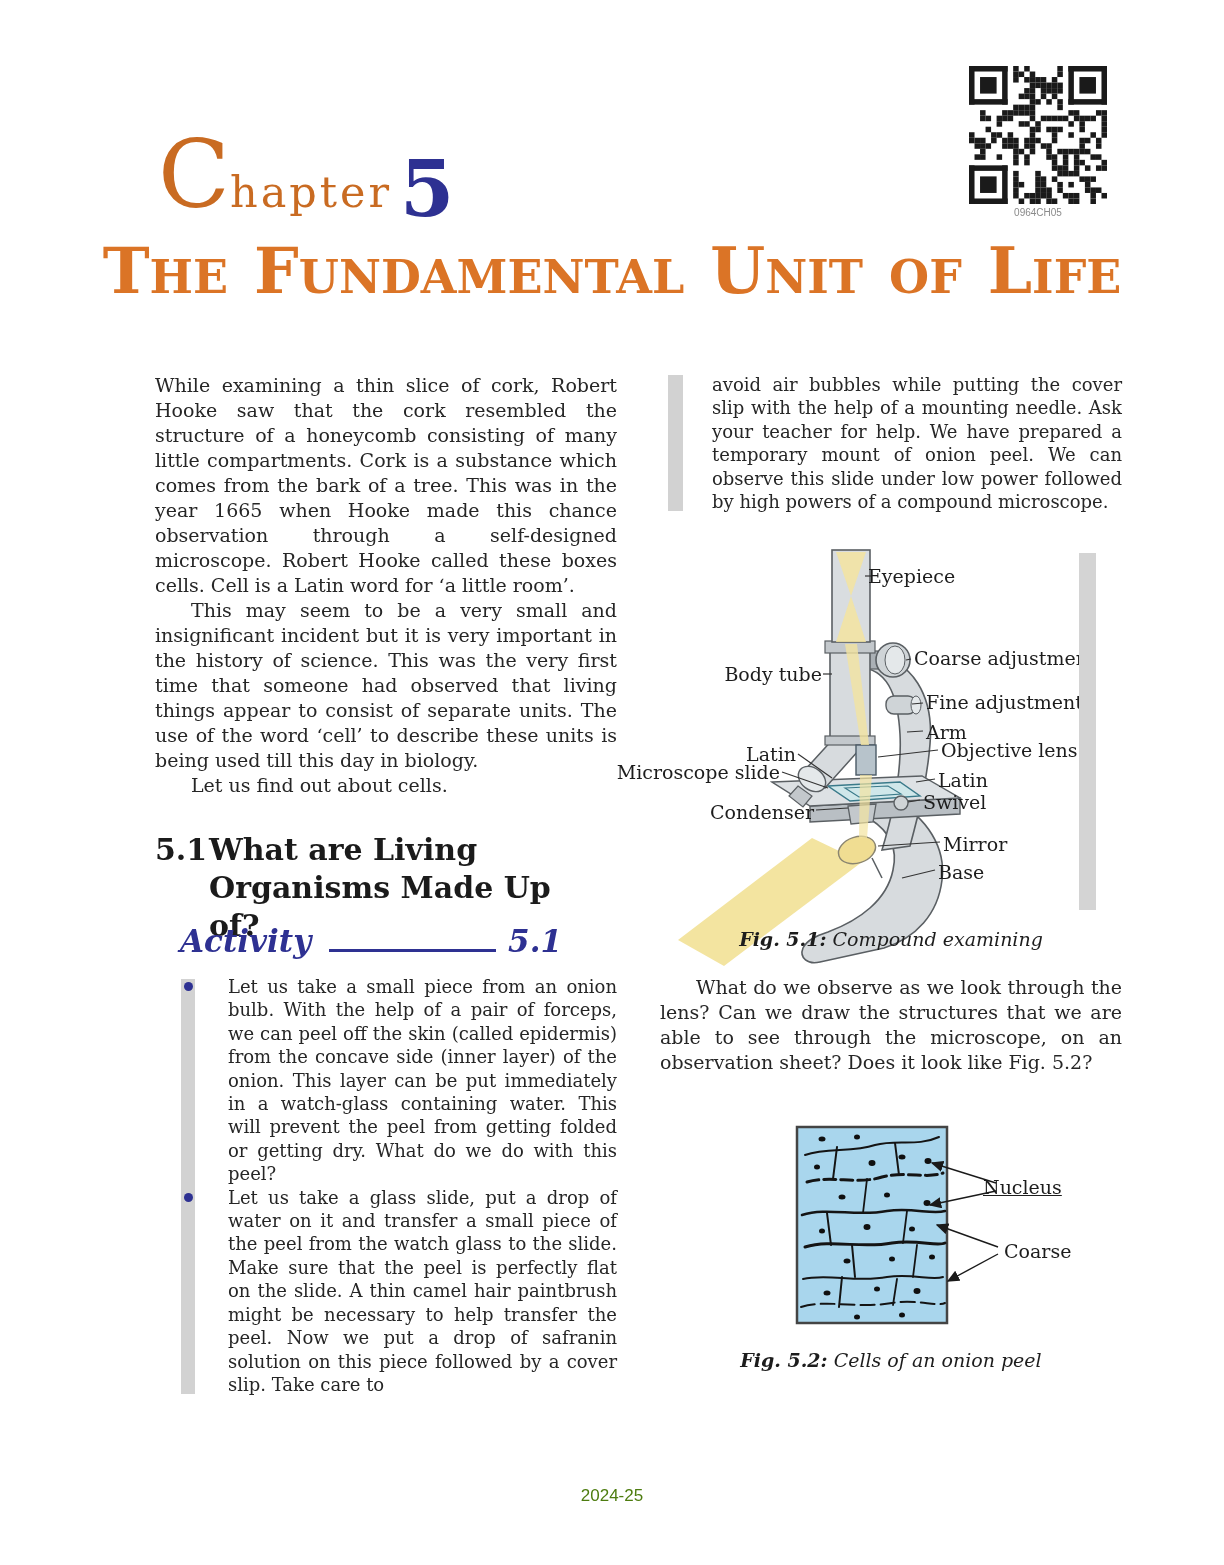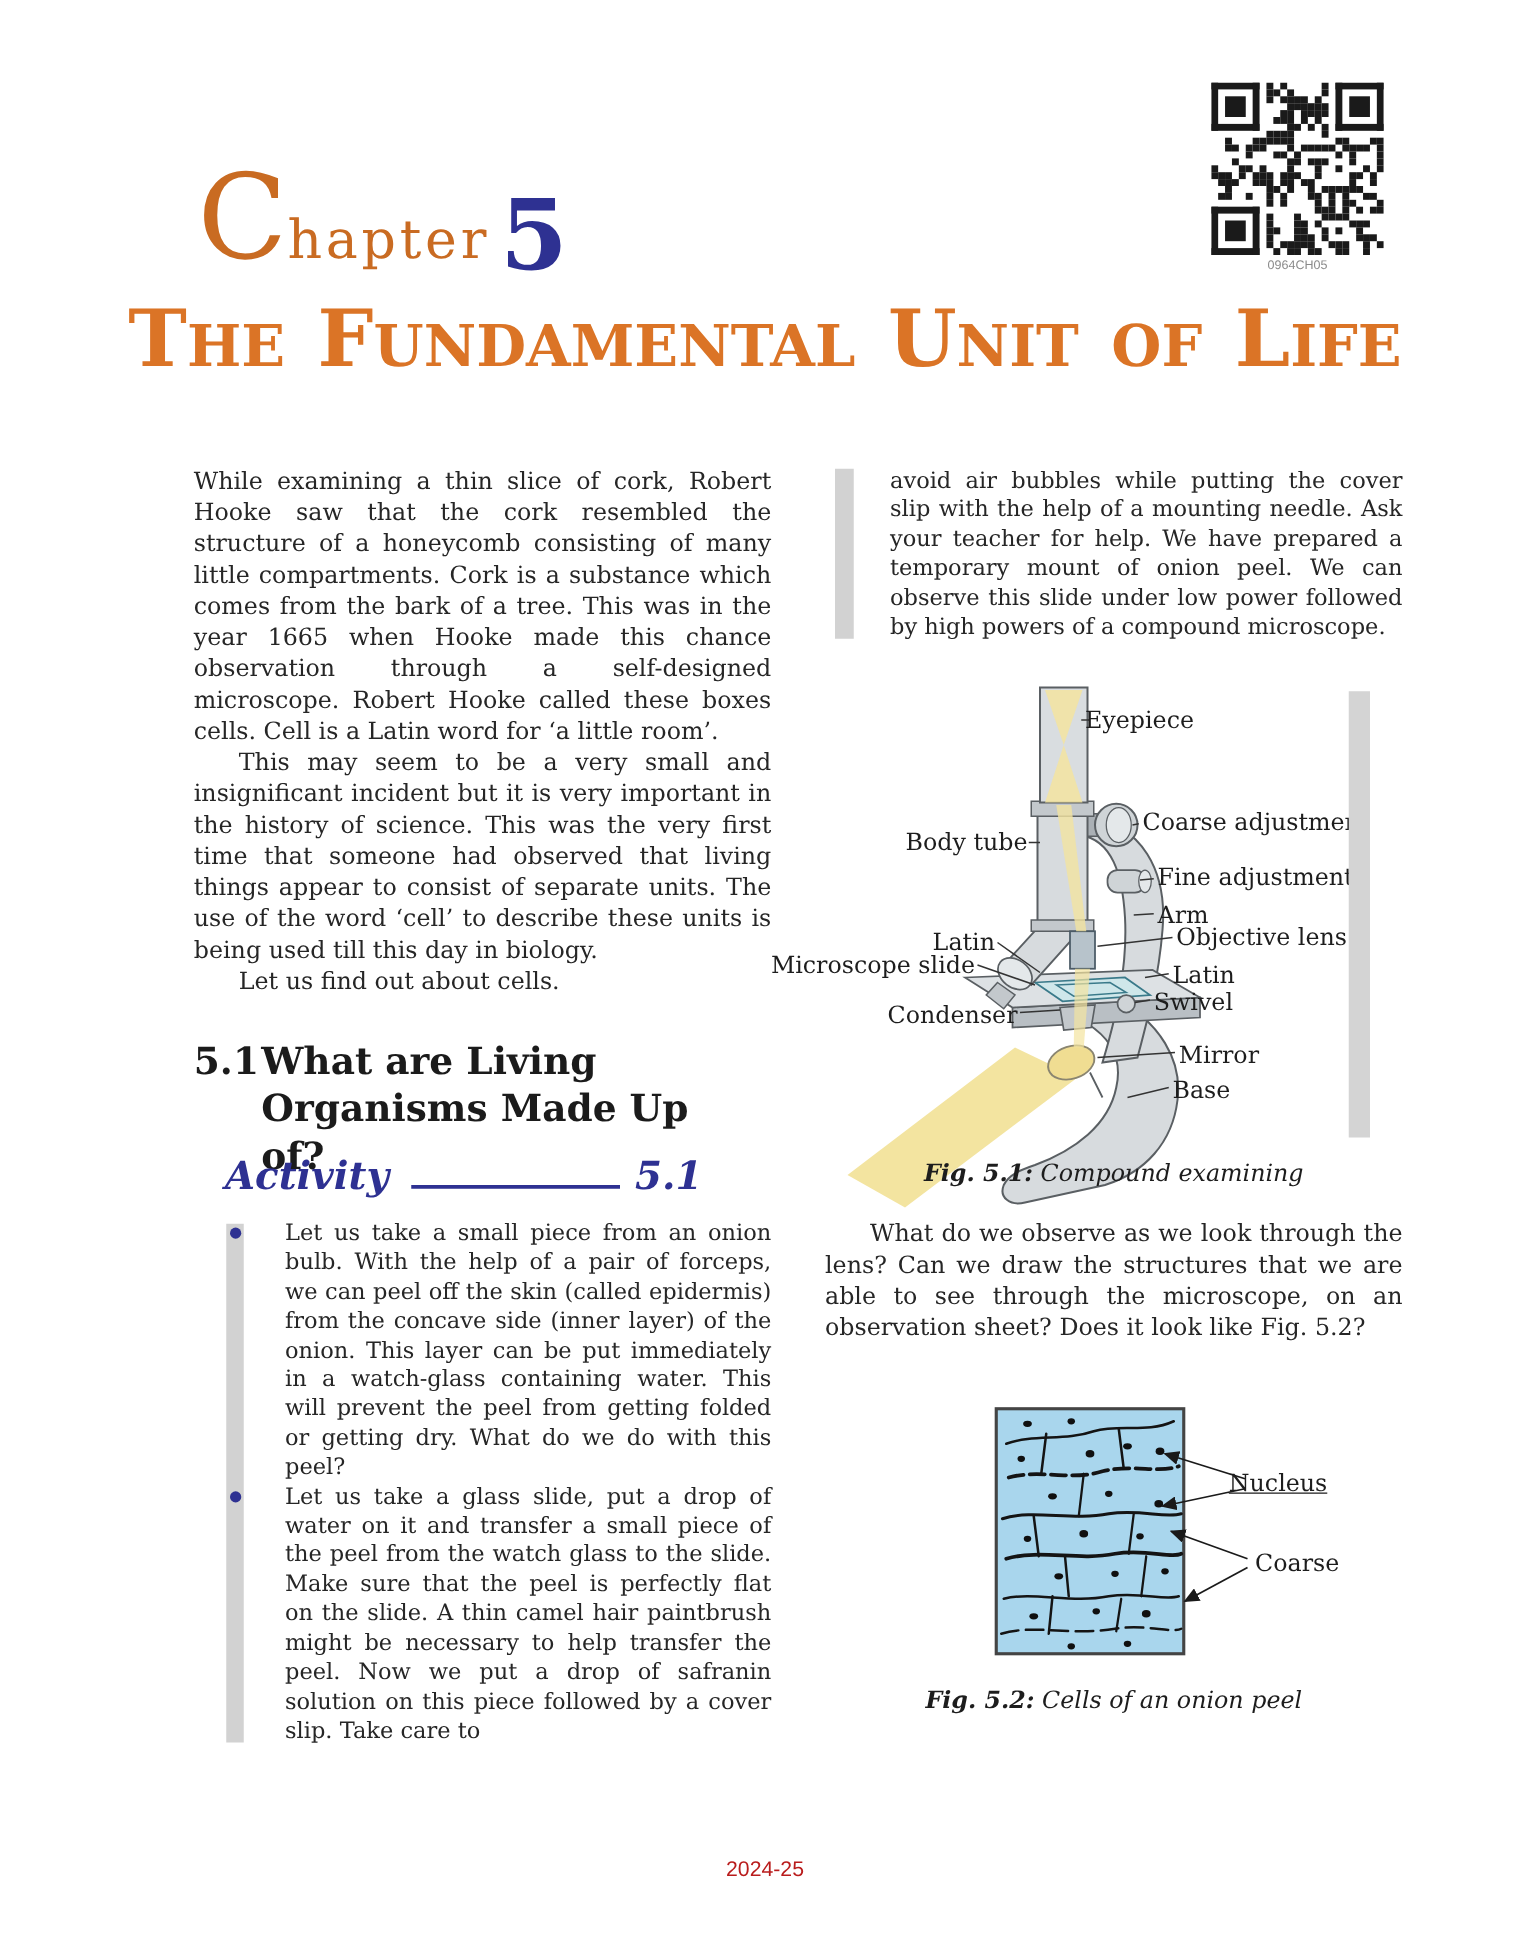--- a/index.html
+++ b/index.html
@@ -50,21 +50,21 @@
   .fl{position:absolute;font-size:19px;line-height:20px;color:#1d1d1d;white-space:nowrap;}
   .caption{position:absolute;left:0;width:462px;text-align:center;font-size:19px;font-style:italic;color:#1d1d1d;}
   .caption .cap-label{font-weight:bold;}
   .fig1 .caption{top:380px;}
   .observe{position:absolute;top:602px;left:0;width:462px;}
   .fig2{position:absolute;top:748px;left:0;width:462px;height:275px;}
   .fig2 svg{position:absolute;left:0;top:0;}
   .fig2 .caption{top:228px;}
   
   .footer{position:absolute;left:0;top:1486px;width:1224px;text-align:center;
-    font-family:"Liberation Sans",sans-serif;font-size:17px;color:#b91c1c;}
+    font-family:"Liberation Sans",sans-serif;font-size:17px;color:#4d7c0f;}
 </style>
 </head>
 <body>
 
 <div class="page">
 
   <div class="chapter">
     <span class="initial">C</span>
     <span class="rest">hapter</span>
     <span class="num">5</span>

